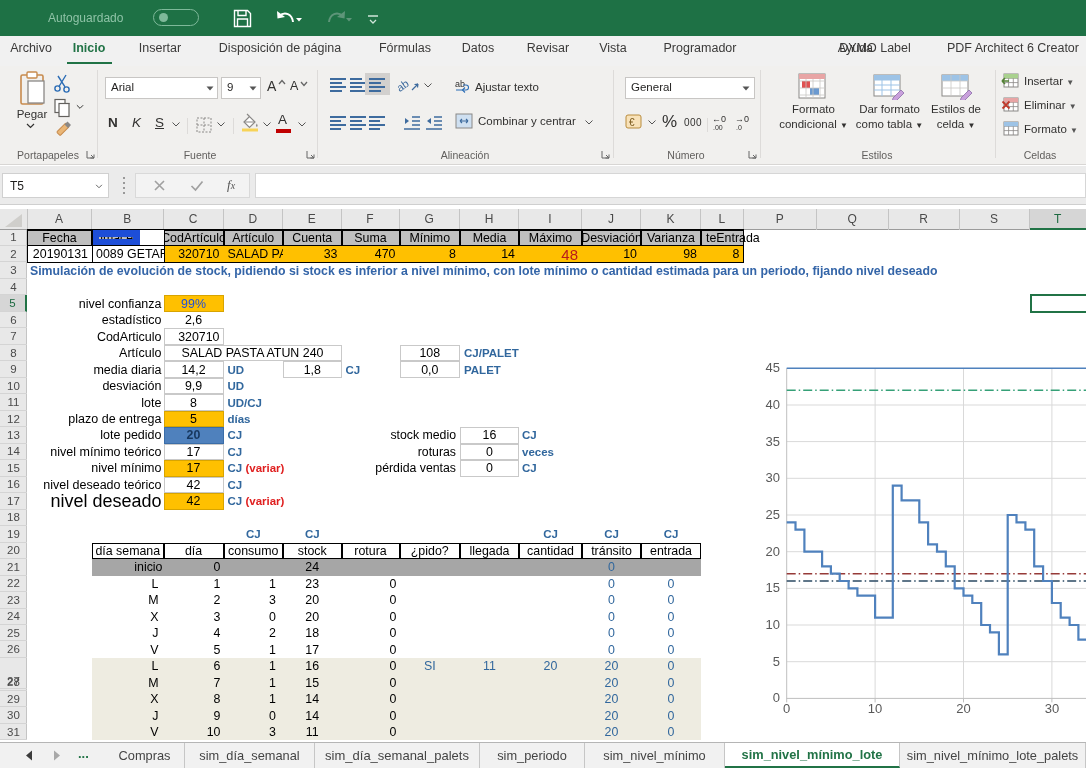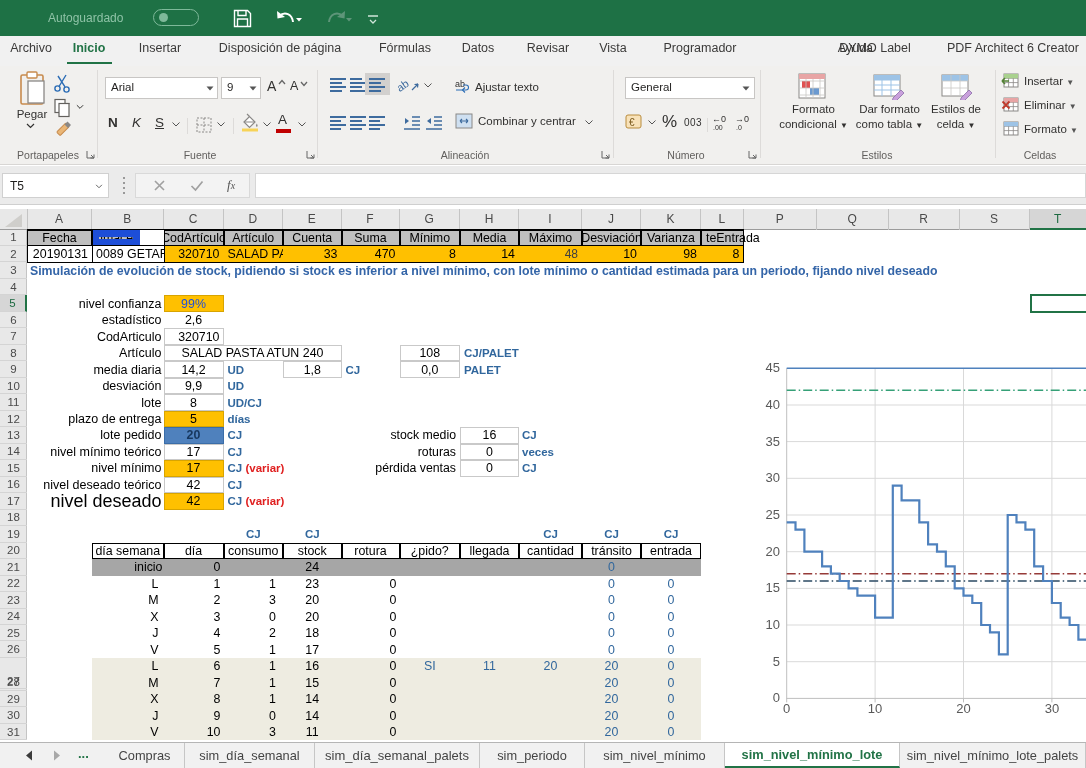--- a/index.html
+++ b/index.html
@@ -215,21 +215,21 @@
     <path d="M0.5 0.5 h7 L4 4.5 z" fill="#555"></path>
   </svg>
 <svg class="ab" style="left:625px;top:113px" width="20" height="18" viewBox="0 0 20 18">
 <rect x="1" y="2" width="15" height="13" rx="2" fill="#f8e2b9" stroke="#b98c3c"></rect>
 <text x="4" y="12.5" font-size="10" fill="#7a5a1e" font-family="Liberation Sans">€</text>
 </svg>
 <svg class="ab" style="left:648px;top:120px" width="8" height="5" viewBox="0 0 8 5">
     <path d="M0.5 0.5 l3.5 3.5 L7.5 0.5" fill="none" stroke="#555" stroke-width="1"></path>
   </svg>
 <div class="ab" style="left:662px;top:112px;font-size:17px;color:#323130">%</div>
-<div class="ab" style="left:684px;top:117px;font-size:10px;letter-spacing:0.5px;color:#323130">003</div>
+<div class="ab" style="left:684px;top:117px;font-size:10px;letter-spacing:0.5px;color:#323130">000</div>
 <div class="ab" style="left:707px;top:118px;width:1px;height:14px;background:#dddbd9"></div>
 <svg class="ab" style="left:712px;top:113px" width="20" height="17" viewBox="0 0 20 17">
 <text x="0" y="9" font-size="9" fill="#323130" font-family="Liberation Sans">←0</text>
 <text x="1" y="16.5" font-size="7" fill="#323130" font-family="Liberation Sans">,00</text>
   </svg>
 <svg class="ab" style="left:735px;top:113px" width="20" height="17" viewBox="0 0 20 17">
 <text x="0" y="9" font-size="9" fill="#323130" font-family="Liberation Sans">→0</text>
 <text x="1" y="16.5" font-size="7" fill="#323130" font-family="Liberation Sans">,0</text>
   </svg>
 <svg class="ab" style="left:797px;top:72px" width="30" height="28" viewBox="0 0 30 28">
@@ -366,21 +366,21 @@
 <div class="cell rt" style="left:701px;top:229.5px;width:42.5px;height:16.48px;font-size:12.4px;color:#000;z-index:1;background:#bfbfbf;border:1px solid #000;padding-right:3px;"></div>
 <div class="cell" style="left:706px;top:229.5px;width:60px;height:16.48px;font-size:12.4px;color:#000;z-index:2">teEntrada</div>
 <div class="cell rt" style="left:27px;top:245.98px;width:65px;height:16.48px;font-size:12.4px;color:#000;z-index:1;background:#fff;padding-right:4px;">20190131</div>
 <div class="cell" style="left:92px;top:245.98px;width:71.5px;height:16.48px;font-size:12.4px;color:#000;z-index:1;background:#fff;padding-left:4px;">0089 GETAF</div>
 <div class="cell rt" style="left:163.5px;top:245.98px;width:60.0px;height:16.48px;font-size:12.4px;color:#000;z-index:1;background:#ffc000;padding-right:4px;">320710</div>
 <div class="cell" style="left:223.5px;top:245.98px;width:59.5px;height:16.48px;font-size:12.4px;color:#000;z-index:1;background:#ffc000;padding-left:4px;">SALAD PA</div>
 <div class="cell rt" style="left:283px;top:245.98px;width:58.5px;height:16.48px;font-size:12.4px;color:#000;z-index:1;background:#ffc000;padding-right:4px;">33</div>
 <div class="cell rt" style="left:341.5px;top:245.98px;width:58.0px;height:16.48px;font-size:12.4px;color:#000;z-index:1;background:#ffc000;padding-right:4px;">470</div>
 <div class="cell rt" style="left:399.5px;top:245.98px;width:60.5px;height:16.48px;font-size:12.4px;color:#000;z-index:1;background:#ffc000;padding-right:4px;">8</div>
 <div class="cell rt" style="left:460px;top:245.98px;width:59px;height:16.48px;font-size:12.4px;color:#000;z-index:1;background:#ffc000;padding-right:4px;">14</div>
-<div class="cell rt" style="left:519px;top:245.98px;width:63px;height:16.48px;font-size:12px;color:#404040;z-index:1;background:#ffc000;padding-right:4px;">48</div>
+<div class="cell rt" style="left:519px;top:245.98px;width:63px;height:16.48px;font-size:15px;color:#b91c1c;z-index:1;background:#ffc000;padding-right:4px;">48</div>
 <div class="cell rt" style="left:582px;top:245.98px;width:59px;height:16.48px;font-size:12.4px;color:#000;z-index:1;background:#ffc000;padding-right:4px;">10</div>
 <div class="cell rt" style="left:641px;top:245.98px;width:60px;height:16.48px;font-size:12.4px;color:#000;z-index:1;background:#ffc000;padding-right:4px;">98</div>
 <div class="cell rt" style="left:701px;top:245.98px;width:42.5px;height:16.48px;font-size:12.4px;color:#000;z-index:1;background:#ffc000;padding-right:4px;">8</div>
 <div class="ab" style="left:27px;top:229.0px;width:716.5px;height:33.96px;border:1px solid #000;border-left:none;z-index:3;pointer-events:none"></div>
 <div class="ab" style="left:27px;top:229.5px;width:1px;height:32.96px;background:#000;z-index:3"></div>
 <div class="ab" style="left:92px;top:229.5px;width:1px;height:32.96px;background:#000;z-index:3"></div>
 <div class="ab" style="left:163.5px;top:229.5px;width:1px;height:32.96px;background:#000;z-index:3"></div>
 <div class="ab" style="left:27px;top:245.48px;width:716.5px;height:1px;background:#000;z-index:3"></div>
 <div class="ab" style="left:30px;top:264.46px;font-size:12.3px;font-weight:bold;color:#3465a8">Simulación de evolución de stock, pidiendo si stock es inferior a nivel mínimo, con lote mínimo o cantidad estimada para un periodo, fijando nivel deseado</div>
 <div class="cell rt" style="left:27px;top:295.42px;width:134.5px;height:16.48px;font-size:12.5px;color:#000">nivel confianza</div>

